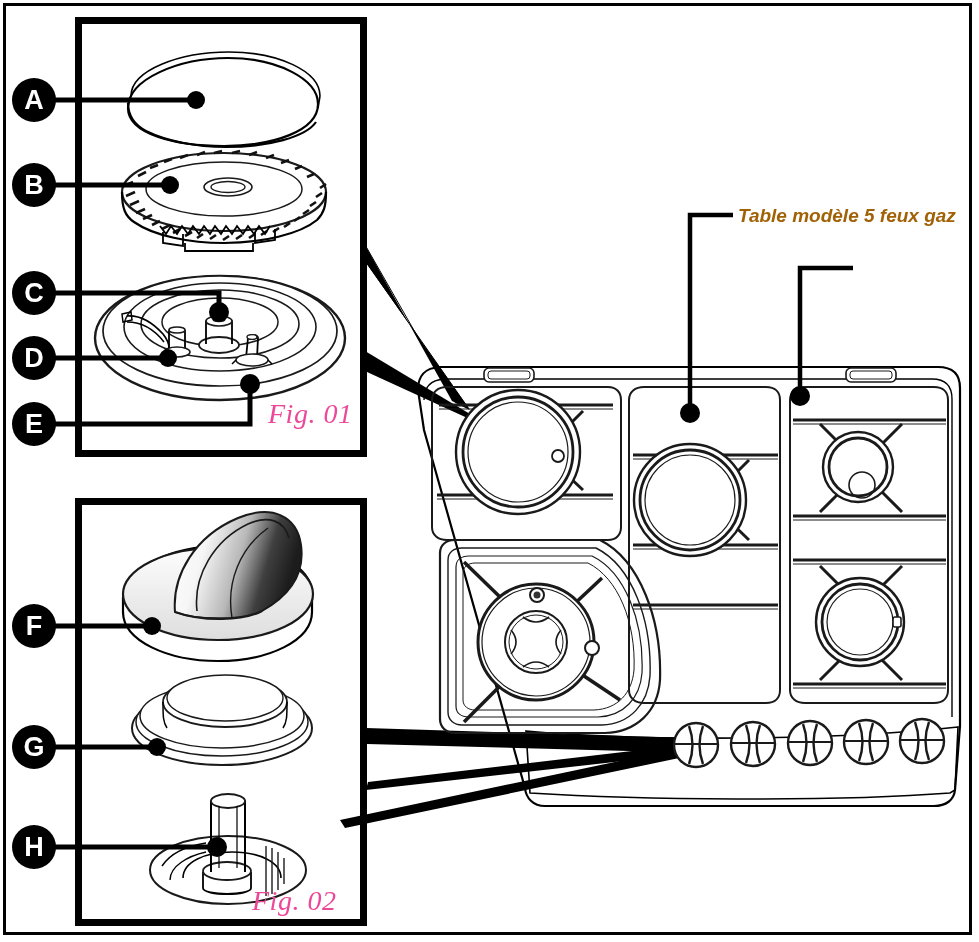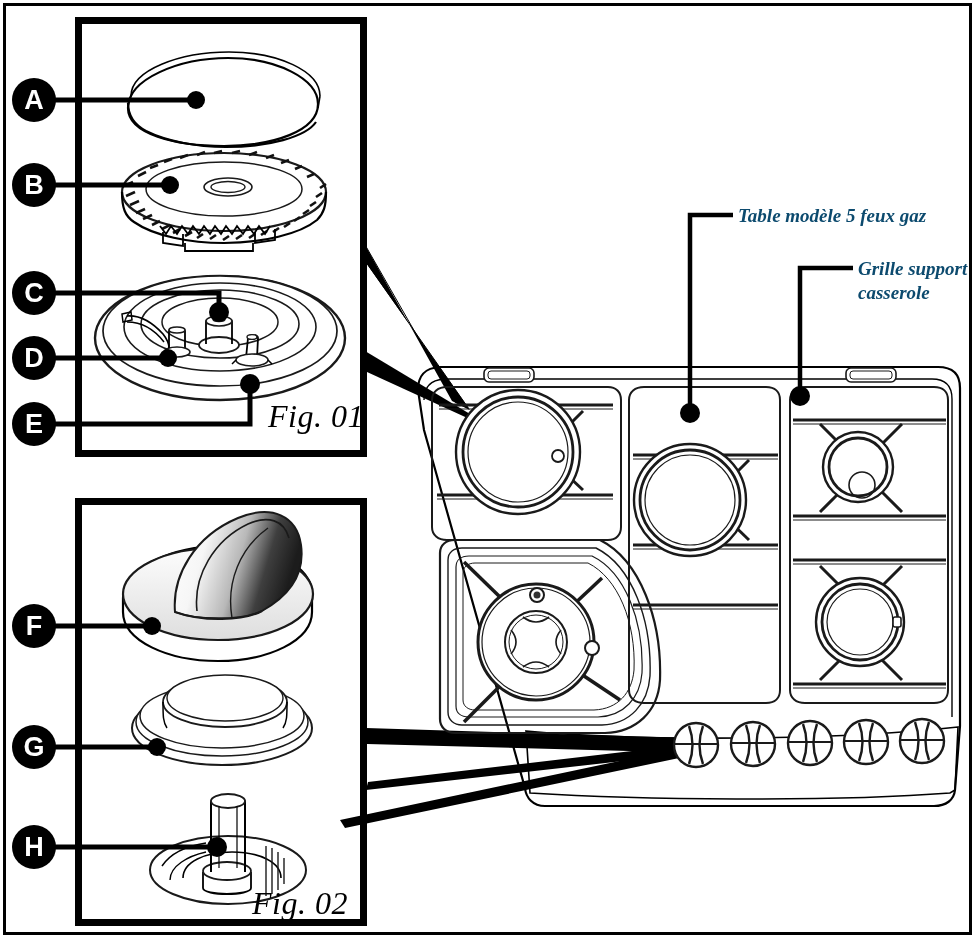--- a/index.html
+++ b/index.html
@@ -2,25 +2,25 @@
 <html><head>
 <meta charset="utf-8">
 <style>
   html,body{margin:0;padding:0;background:#ffffff;}
   body{font-family:"Liberation Sans",sans-serif;}
   #page{position:relative;width:979px;height:942px;background:#fff;overflow:hidden;}
   #page-border{position:absolute;left:3px;top:3px;width:969px;height:932px;border:3px solid #000;box-sizing:border-box;}
   .fig-box{position:absolute;border:7px solid #000;box-sizing:border-box;background:transparent;}
   #fig01-box{left:75px;top:17px;width:292px;height:440px;}
   #fig02-box{left:75px;top:498px;width:292px;height:428px;}
-  .fig-label{position:absolute;font-family:"Liberation Serif",serif;font-style:italic;font-weight:400;font-size:32px;color:#000000;letter-spacing:.5px;white-space:nowrap;}
+  .fig-label{position:absolute;font-family:"Liberation Serif",serif;font-style:italic;font-weight:400;font-size:28px;color:#ec4899;letter-spacing:.5px;white-space:nowrap;}
   #fig01-label{left:268px;top:398px;}
   #fig02-label{left:252px;top:885px;}
   .badge{position:absolute;width:44px;height:44px;border-radius:50%;background:#000;color:#fff;display:flex;align-items:center;justify-content:center;font-family:"Liberation Sans",sans-serif;font-weight:bold;font-size:27px;line-height:1;}
-  .callout-text{position:absolute;font-family:Liberation Serif, serif;font-weight:bold;font-style:italic;font-size:19px;color:#0c4a6e;line-height:1.26;}
+  .callout-text{position:absolute;font-family:Liberation Sans, sans-serif;font-weight:bold;font-style:italic;font-size:19px;color:#a16207;line-height:1.26;}
   svg{position:absolute;left:0;top:0;}
   .ln{stroke:#000;fill:none;}
 </style>
 </head>
 <body>
 
 <div id="page">
 
   <div id="page-border"></div>
 
@@ -390,15 +390,14 @@
   <div class="badge" style="left:12px;top:402px;">E</div>
 
   <div class="badge" style="left:12px;top:604px;">F</div>
   <div class="badge" style="left:12px;top:725px;">G</div>
   <div class="badge" style="left:12px;top:825px;">H</div>
 
   <div class="fig-label" id="fig01-label">Fig. 01</div>
   <div class="fig-label" id="fig02-label">Fig. 02</div>
 
   <div class="callout-text" style="left:738px;top:204px;white-space:nowrap;">Table modèle 5 feux gaz</div>
-  <div class="callout-text" style="left:858px;top:257px;width:115px;">Grille support casserole</div>
 
 </div>
 
 </body></html>

